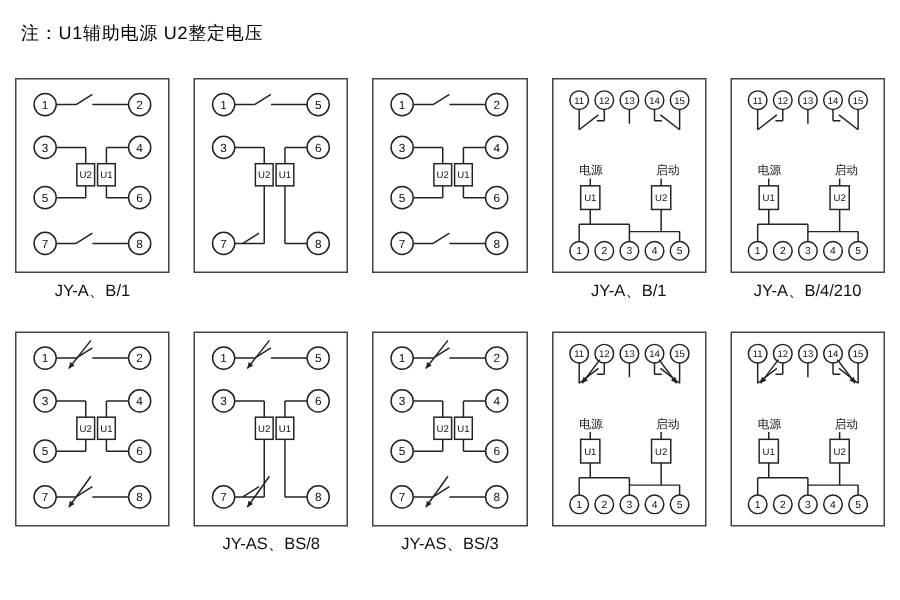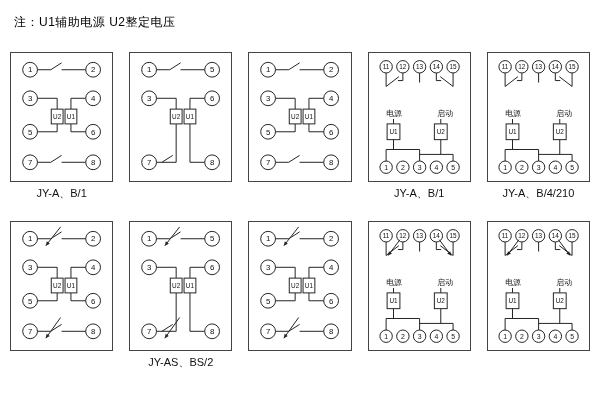--- a/index.html
+++ b/index.html
@@ -327,21 +327,21 @@
           <circle cx="15" cy="111" r="7.5" fill="#fff" stroke="#222" stroke-width="1"></circle>
           <text x="15" y="111" dy="0.35em" text-anchor="middle" font-size="8" fill="#111">7</text>
           <circle cx="79" cy="111" r="7.5" fill="#fff" stroke="#222" stroke-width="1"></circle>
           <text x="79" y="111" dy="0.35em" text-anchor="middle" font-size="8" fill="#111">8</text>
           <line x1="46" y1="5" x2="31" y2="24" stroke="#222" stroke-width="1"></line>
           <polygon points="31,24 31.974519787669387,19.606788056166558 35.0470923495939,22.032503236633282" fill="#222"></polygon>
           <line x1="46" y1="97" x2="31" y2="118" stroke="#222" stroke-width="1"></line>
           <polygon points="31,118 31.762427050225487,113.56505862574437 34.947941175574094,115.84042585813623" fill="#222"></polygon>
         </svg>
     </div>
-    <div class="caption">JY-AS、BS/2</div>
+    <div class="caption">JY-AS、BS/8</div>
   </div>
 
   <div class="cell">
     <div class="dbox">
       <svg viewBox="0 0 94 130" preserveAspectRatio="xMidYMid meet">
           <line x1="15" y1="17" x2="36" y2="17" stroke="#222" stroke-width="1"></line>
           <line x1="36" y1="17" x2="47" y2="10" stroke="#222" stroke-width="1"></line>
           <line x1="47" y1="17" x2="79" y2="17" stroke="#222" stroke-width="1"></line>
           <line x1="15" y1="46" x2="42.5" y2="46" stroke="#222" stroke-width="1"></line>
           <line x1="42.5" y1="46" x2="42.5" y2="57" stroke="#222" stroke-width="1"></line>
@@ -373,20 +373,21 @@
           <circle cx="15" cy="111" r="7.5" fill="#fff" stroke="#222" stroke-width="1"></circle>
           <text x="15" y="111" dy="0.35em" text-anchor="middle" font-size="8" fill="#111">7</text>
           <circle cx="79" cy="111" r="7.5" fill="#fff" stroke="#222" stroke-width="1"></circle>
           <text x="79" y="111" dy="0.35em" text-anchor="middle" font-size="8" fill="#111">8</text>
           <line x1="46" y1="5" x2="31" y2="24" stroke="#222" stroke-width="1"></line>
           <polygon points="31,24 31.974519787669387,19.606788056166558 35.0470923495939,22.032503236633282" fill="#222"></polygon>
           <line x1="46" y1="97" x2="31" y2="118" stroke="#222" stroke-width="1"></line>
           <polygon points="31,118 31.762427050225487,113.56505862574437 34.947941175574094,115.84042585813623" fill="#222"></polygon>
         </svg>
     </div>
+    <div class="caption">JY-AS、BS/3</div>
   </div>
 
   <div class="cell">
     <div class="dbox">
       <svg viewBox="0 0 94 130" preserveAspectRatio="xMidYMid meet">
           <line x1="13" y1="14" x2="13" y2="34" stroke="#222" stroke-width="1"></line>
           <line x1="13" y1="34" x2="26" y2="24" stroke="#222" stroke-width="1"></line>
           <line x1="30" y1="14" x2="30" y2="28" stroke="#222" stroke-width="1"></line>
           <line x1="30" y1="28" x2="25" y2="28" stroke="#222" stroke-width="1"></line>
           <line x1="47" y1="14" x2="47" y2="30" stroke="#222" stroke-width="1"></line>

